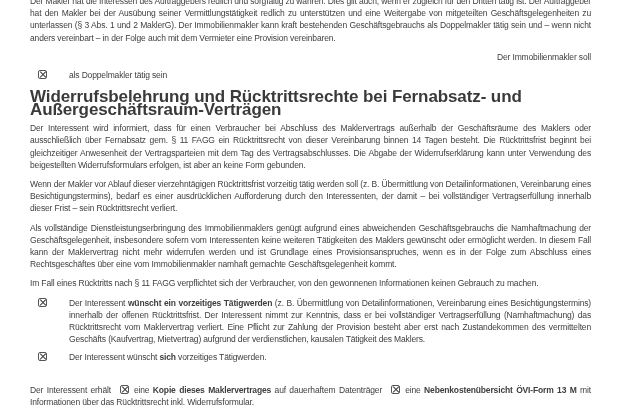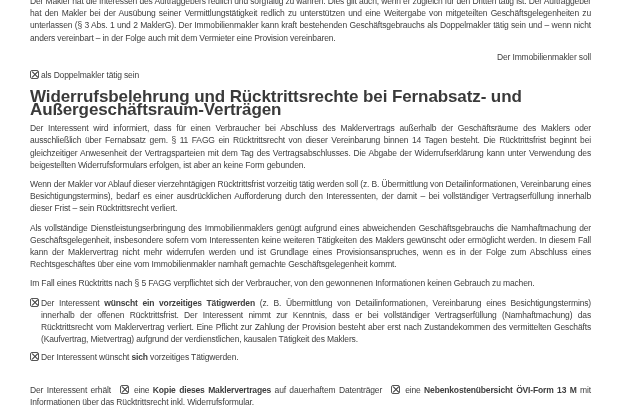--- a/index.html
+++ b/index.html
@@ -37,22 +37,22 @@
     font-size: 17px;
     line-height: 13px;
     font-weight: bold;
     color: #3a3a3a;
     letter-spacing: -0.1px;
     margin: 9px 0 6px 0;
   }
   .cb-row {
     display: flex;
     align-items: flex-start;
-    gap: 2px;
-    margin: 0 0 6px 0;
+    gap: 22px;
+    margin: 0 0 6px 8px;
   }
   .cb-label {
     flex: 1;
     text-align: justify;
   }
   .cb {
     box-sizing: border-box;
     display: inline-block;
     width: 9px;
     height: 9px;
@@ -100,21 +100,21 @@
 
 
   <h1 class="section-heading">Widerrufsbelehrung und Rücktrittsrechte bei Fernabsatz- und Außergeschäftsraum-Verträgen</h1>
 
   <p class="para">Der Interessent wird informiert, dass für einen Verbraucher bei Abschluss des Maklervertrags außerhalb der Geschäftsräume des Maklers oder ausschließlich über Fernabsatz gem. § 11 FAGG ein Rücktrittsrecht von dieser Vereinbarung binnen 14 Tagen besteht. Die Rücktrittsfrist beginnt bei gleichzeitiger Anwesenheit der Vertragsparteien mit dem Tag des Vertragsabschlusses. Die Abgabe der Widerrufserklärung kann unter Verwendung des beigestellten Widerrufsformulars erfolgen, ist aber an keine Form gebunden.</p>
 
   <p class="para">Wenn der Makler vor Ablauf dieser vierzehntägigen Rücktrittsfrist vorzeitig tätig werden soll (z. B. Übermittlung von Detailinformationen, Vereinbarung eines Besichtigungstermins), bedarf es einer ausdrücklichen Aufforderung durch den Interessenten, der damit – bei vollständiger Vertragserfüllung innerhalb dieser Frist – sein Rücktrittsrecht verliert.</p>
 
   <p class="para">Als vollständige Dienstleistungserbringung des Immobilienmaklers genügt aufgrund eines abweichenden Geschäftsgebrauchs die Namhaftmachung der Geschäftsgelegenheit, insbesondere sofern vom Interessenten keine weiteren Tätigkeiten des Maklers gewünscht oder ermöglicht werden. In diesem Fall kann der Maklervertrag nicht mehr widerrufen werden und ist Grundlage eines Provisionsanspruches, wenn es in der Folge zum Abschluss eines Rechtsgeschäftes über eine vom Immobilienmakler namhaft gemachte Geschäftsgelegenheit kommt.</p>
 
-  <p class="para">Im Fall eines Rücktritts nach § 5 FAGG verpflichtet sich der Verbraucher, von den gewonnenen Informationen keinen Gebrauch zu machen.</p>
+  <p class="para">Im Fall eines Rücktritts nach § 11 FAGG verpflichtet sich der Verbraucher, von den gewonnenen Informationen keinen Gebrauch zu machen.</p>
 
   <div class="cb-row">
     <span class="cb checked"></span>
     <span class="cb-label"><span>Der Interessent </span><b>wünscht ein vorzeitiges Tätigwerden</b><span> (z. B. Übermittlung von Detailinformationen, Vereinbarung eines Besichtigungstermins) innerhalb der offenen Rücktrittsfrist. Der Interessent nimmt zur Kenntnis, dass er bei vollständiger Vertragserfüllung (Namhaftmachung) das Rücktrittsrecht vom Maklervertrag verliert. Eine Pflicht zur Zahlung der Provision besteht aber erst nach Zustandekommen des vermittelten Geschäfts (Kaufvertrag, Mietvertrag) aufgrund der verdienstlichen, kausalen Tätigkeit des Maklers.</span></span>
   </div>
 
   <div class="cb-row">
     <span class="cb checked"></span>
     <span class="cb-label"><span>Der Interessent wünscht </span><b>sich</b><span> vorzeitiges Tätigwerden.</span></span>
   </div>

